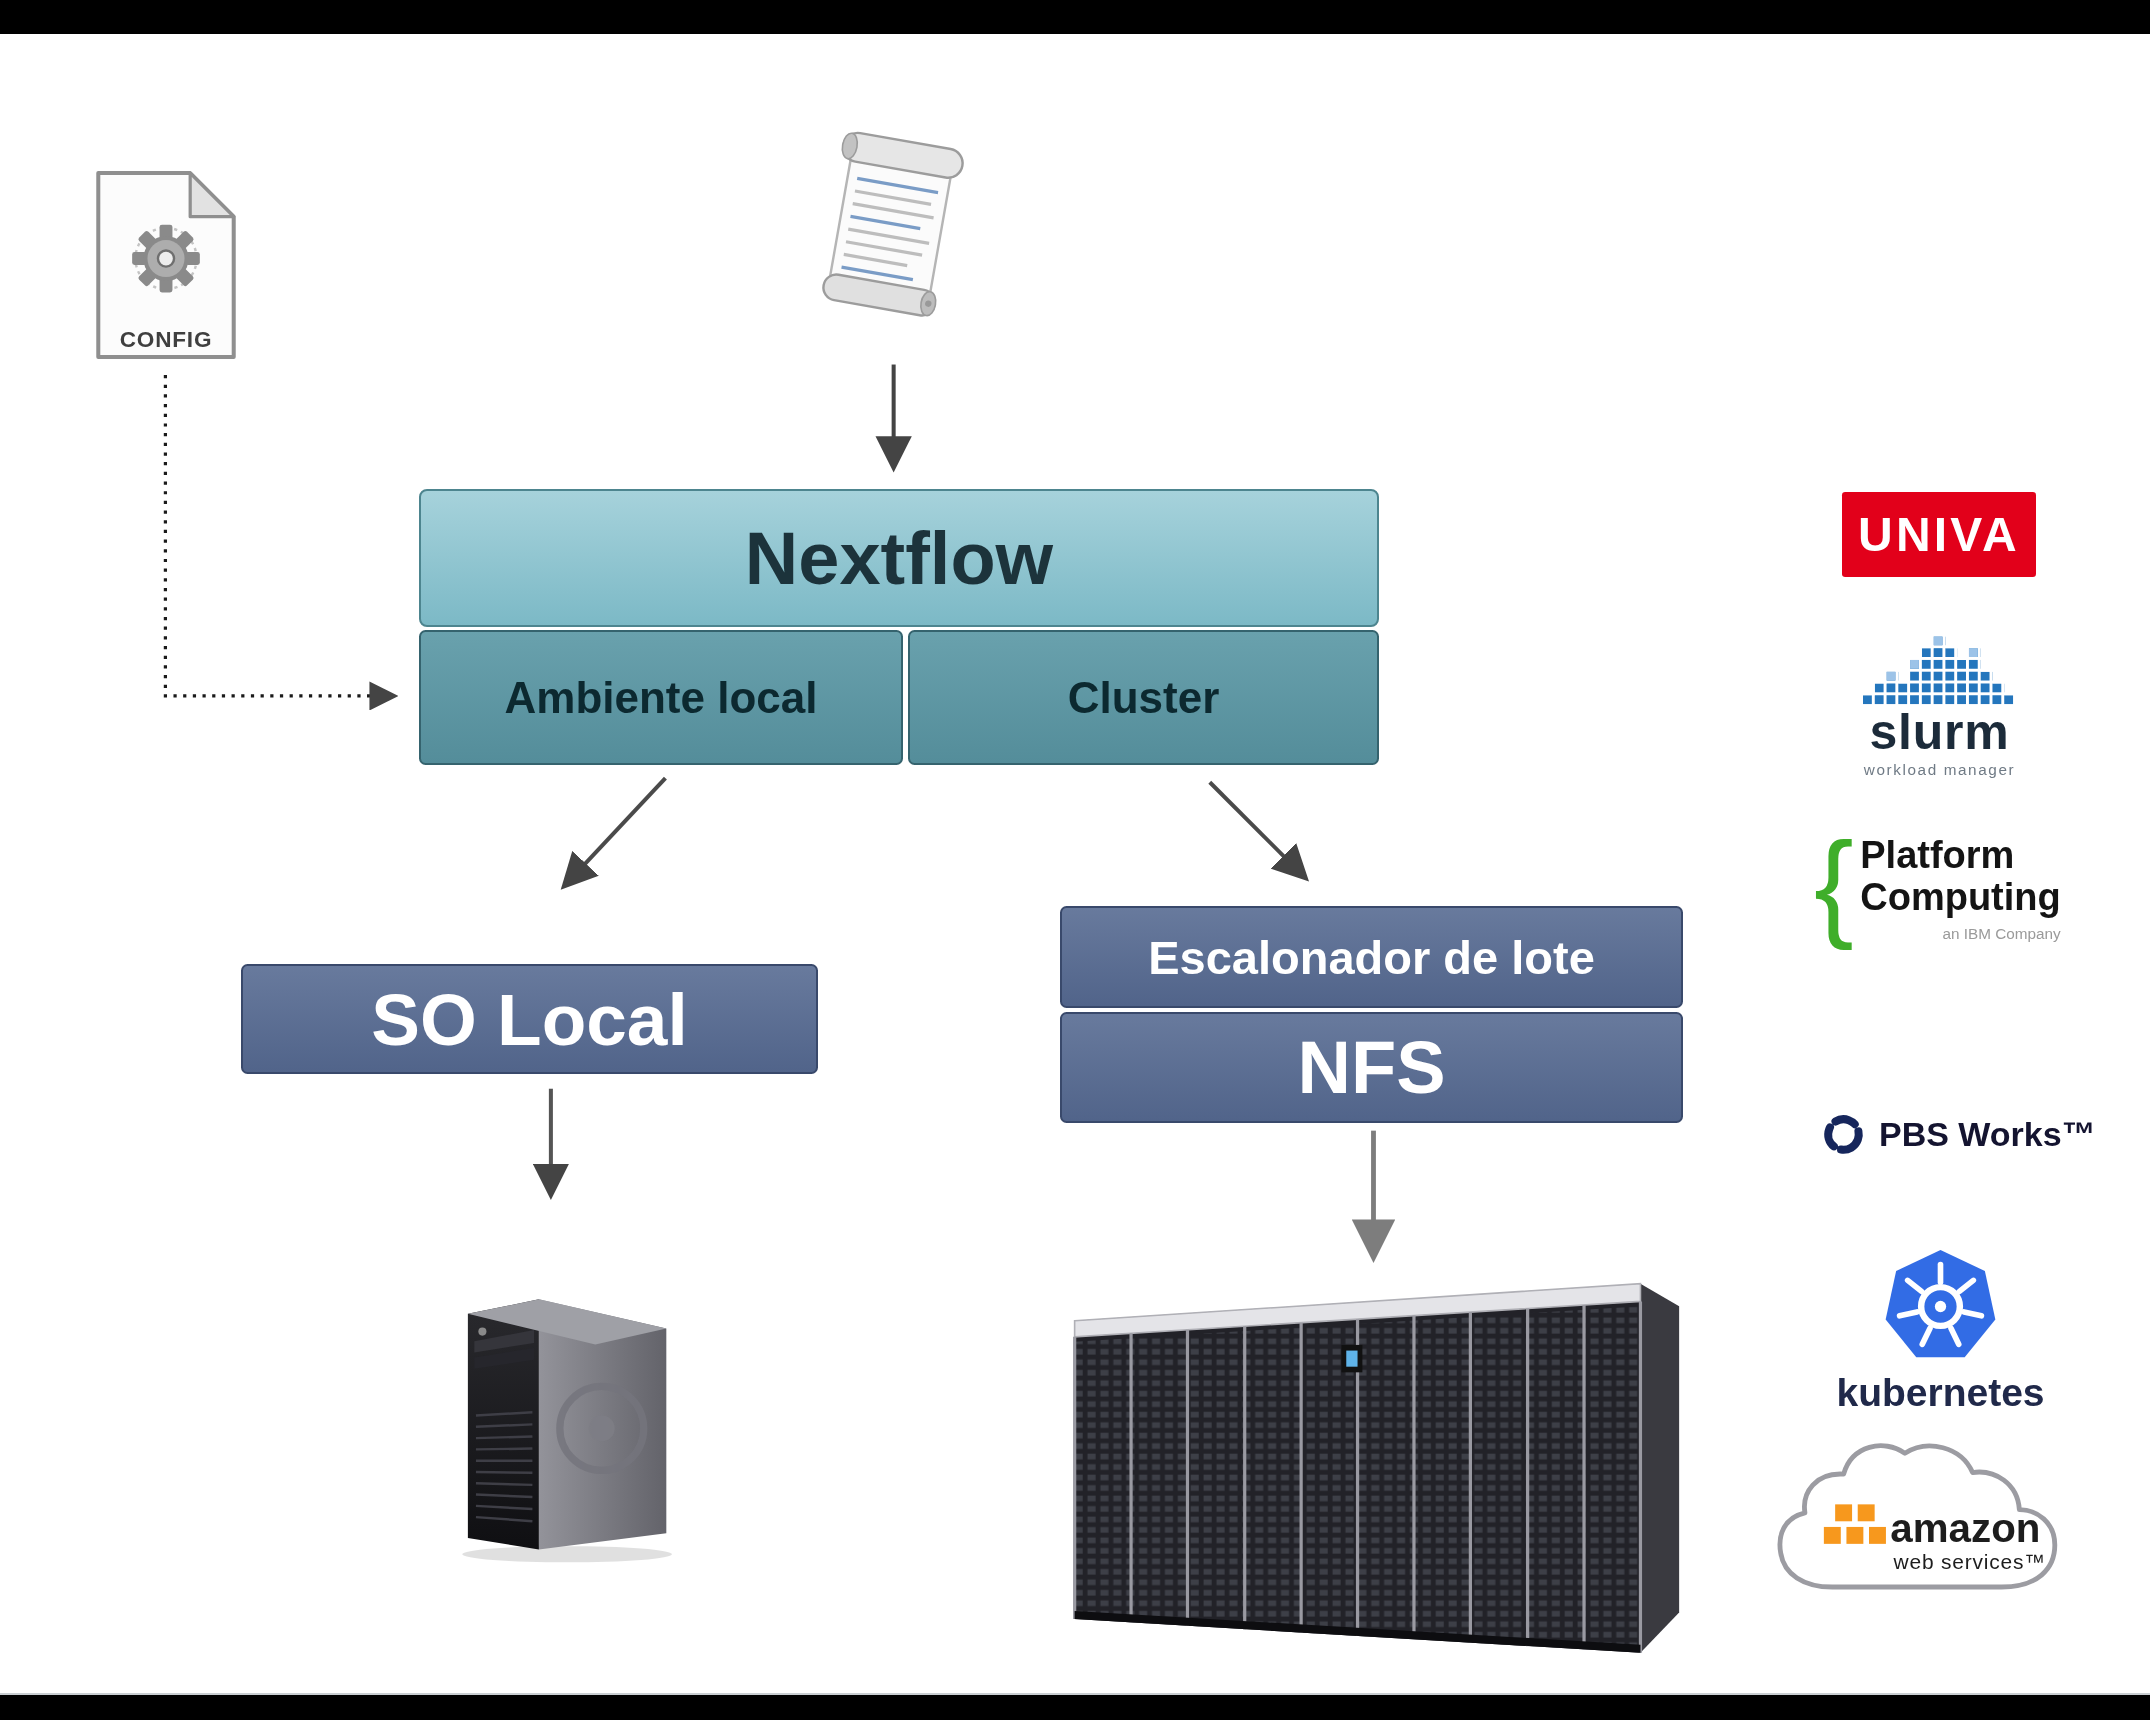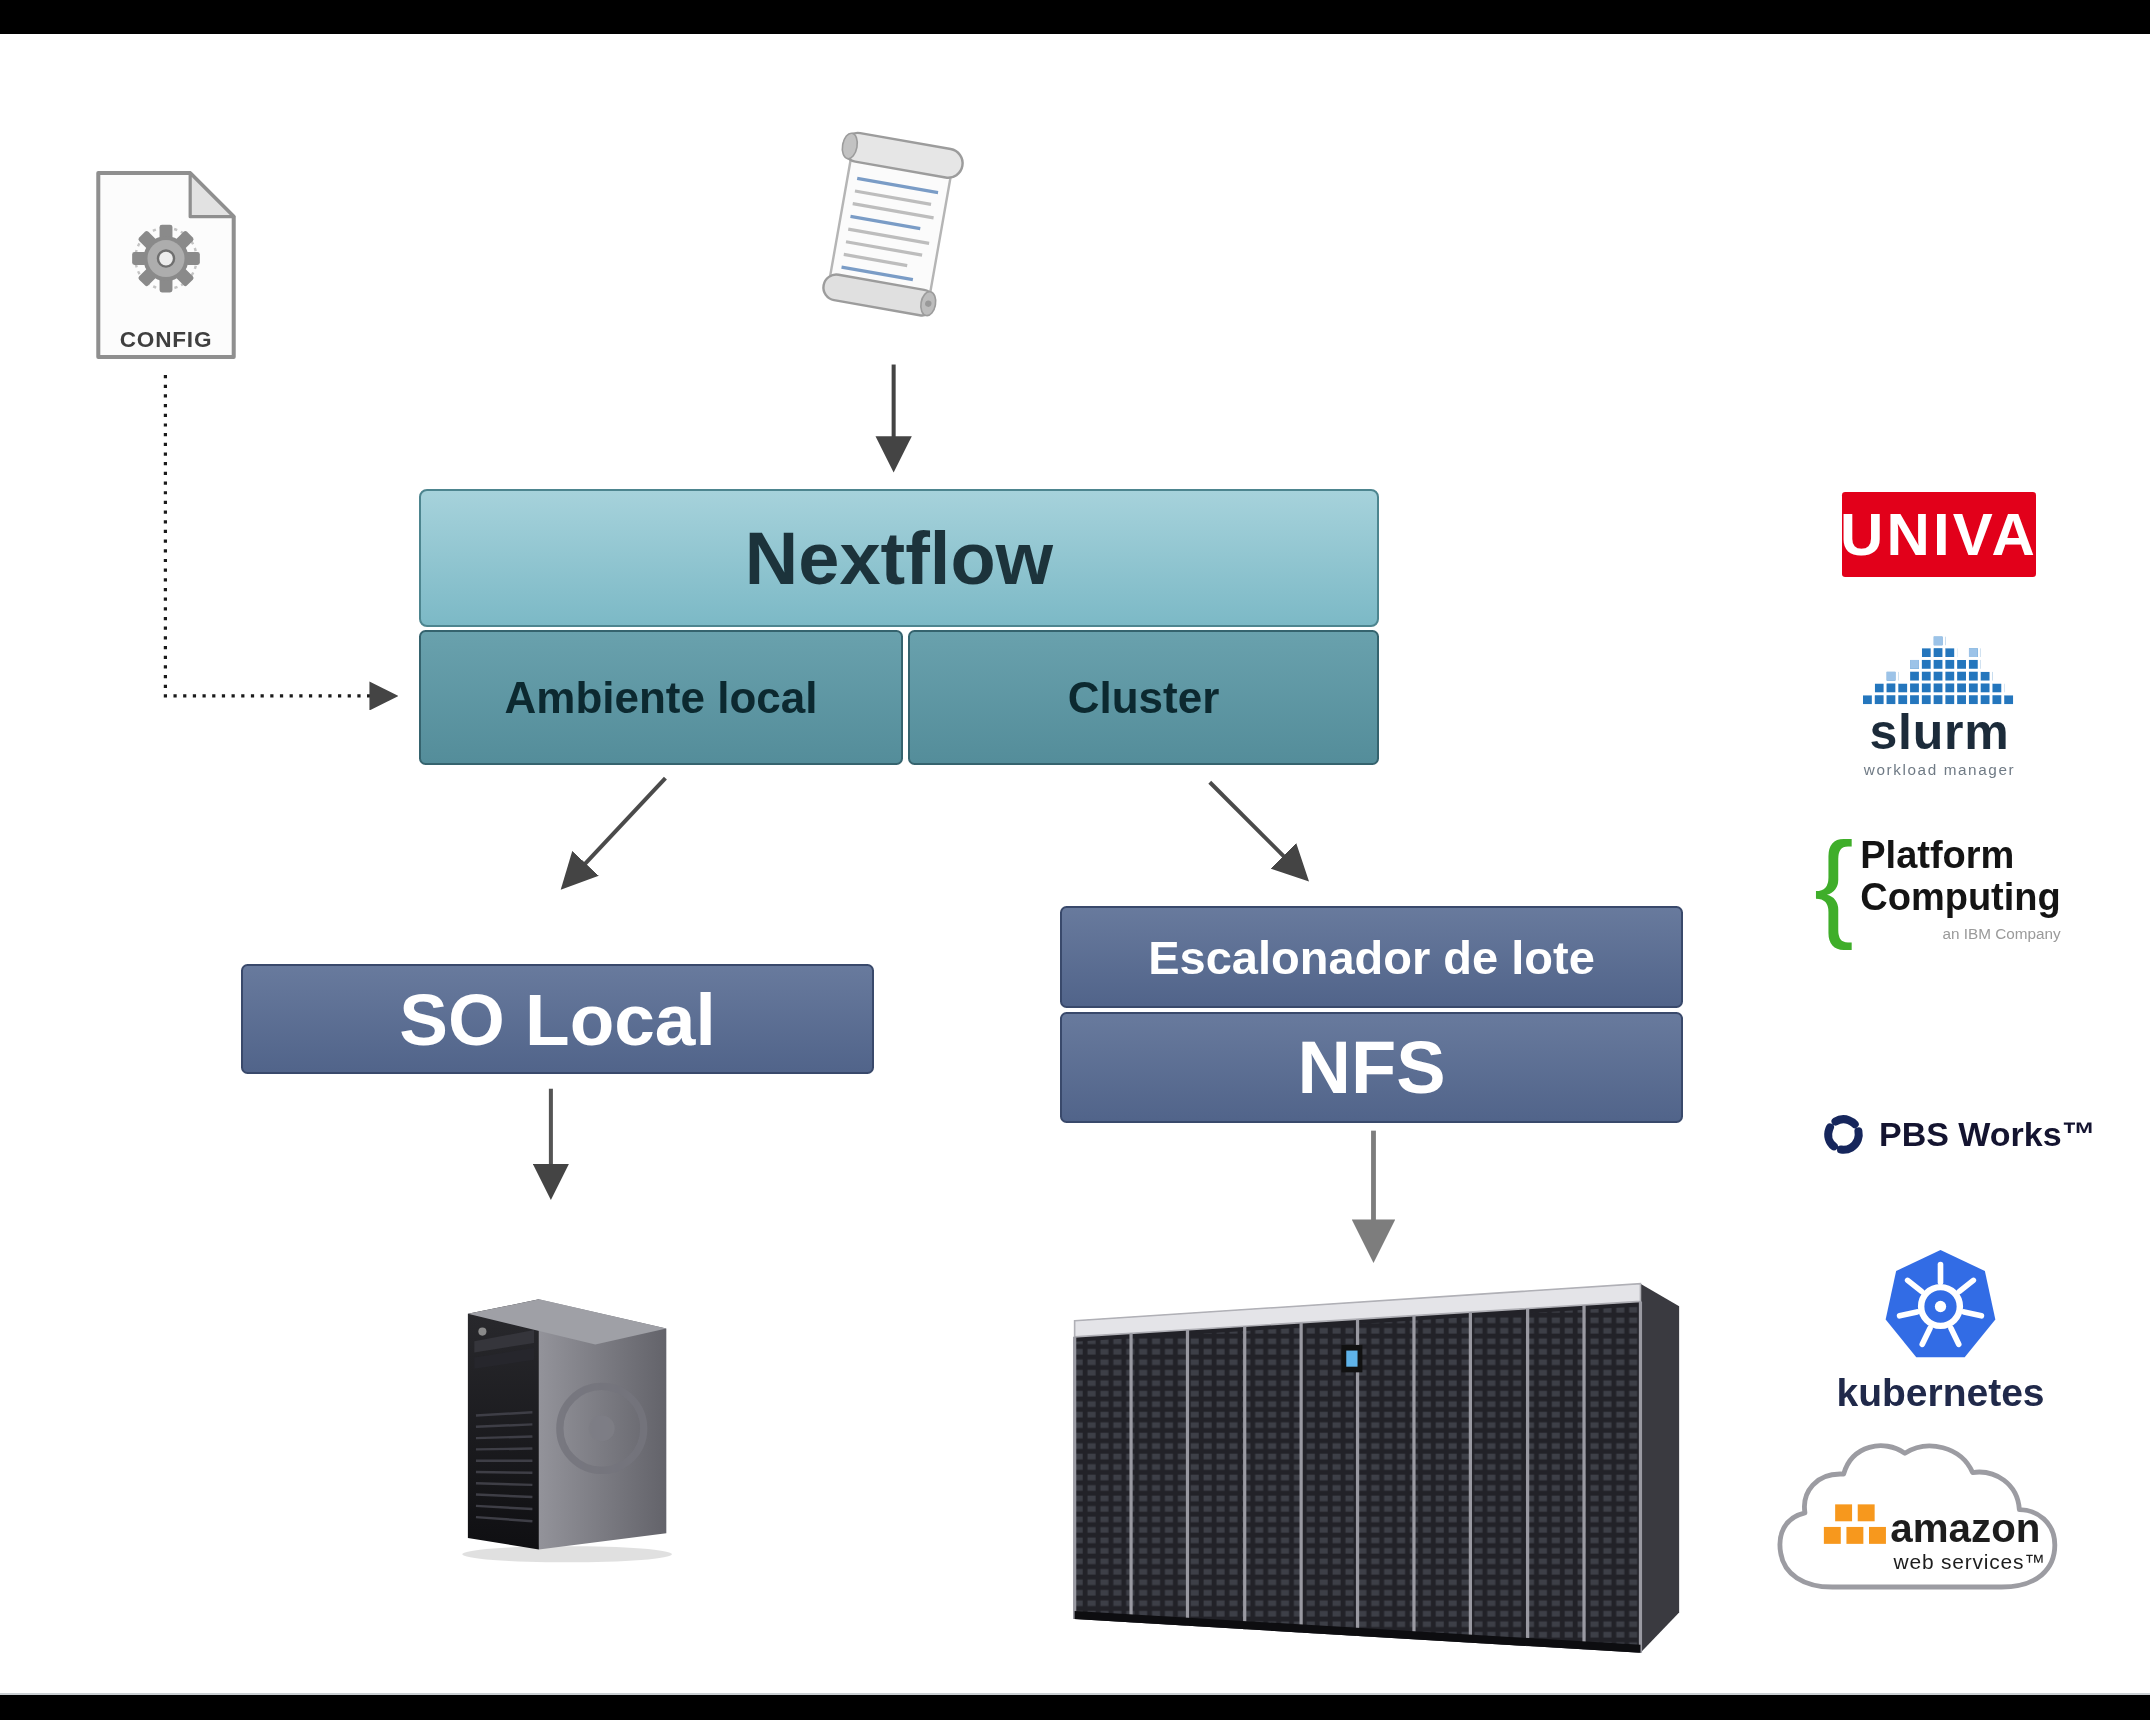--- a/index.html
+++ b/index.html
@@ -30,28 +30,28 @@
     color:#0c2930;font-size:44px;font-weight:700;
   }
   .ambiente-box{left:419px;width:484px;}
   .cluster-box{left:908px;width:471px;}
 
   
   .slate{
     background:linear-gradient(180deg,#687a9d 0%,#51648a 100%);
     border:2.4px solid #39496b;border-radius:6.5px;color:#ffffff;font-weight:700;
   }
-  .so-local-box{left:241px;top:964px;width:633px;height:110px;font-size:73px;}
+  .so-local-box{left:241px;top:964px;width:577px;height:110px;font-size:73px;}
   .escalonador-box{left:1060px;top:906px;width:623px;height:102px;font-size:47px;}
   .nfs-box{left:1060px;top:1012px;width:623px;height:111px;font-size:74px;}
 
   
   .univa-logo{
     left:1842px;top:492px;width:194px;height:85px;background:#e2001a;
-    color:#fff;font-size:60px;font-weight:700;letter-spacing:3.2px;
+    color:#fff;font-size:48px;font-weight:700;letter-spacing:3.2px;
     display:flex;align-items:center;justify-content:center;border-radius:3.2px;
   }
   .slurm-logo{left:1851px;top:629px;width:177px;text-align:center;}
   .slurm-name{font-size:50px;font-weight:700;color:#1c2b3a;line-height:1;margin-top:-3.2px;letter-spacing:0.8px;}
   .slurm-tagline{font-size:15.3px;color:#6f7a85;letter-spacing:1.6px;margin-top:4px;}
 
   .platform-logo{left:1814px;top:827px;display:flex;align-items:flex-start;}
   .platform-brace{font-size:119px;line-height:0.95;color:#3fae2a;font-weight:400;margin-right:6.5px;}
   .platform-text{font-size:38px;font-weight:700;color:#141414;line-height:1.1;padding-top:8px;}
   .platform-tagline{font-size:15.3px;font-weight:400;color:#9a9a9a;text-align:right;margin-top:6.5px;}

